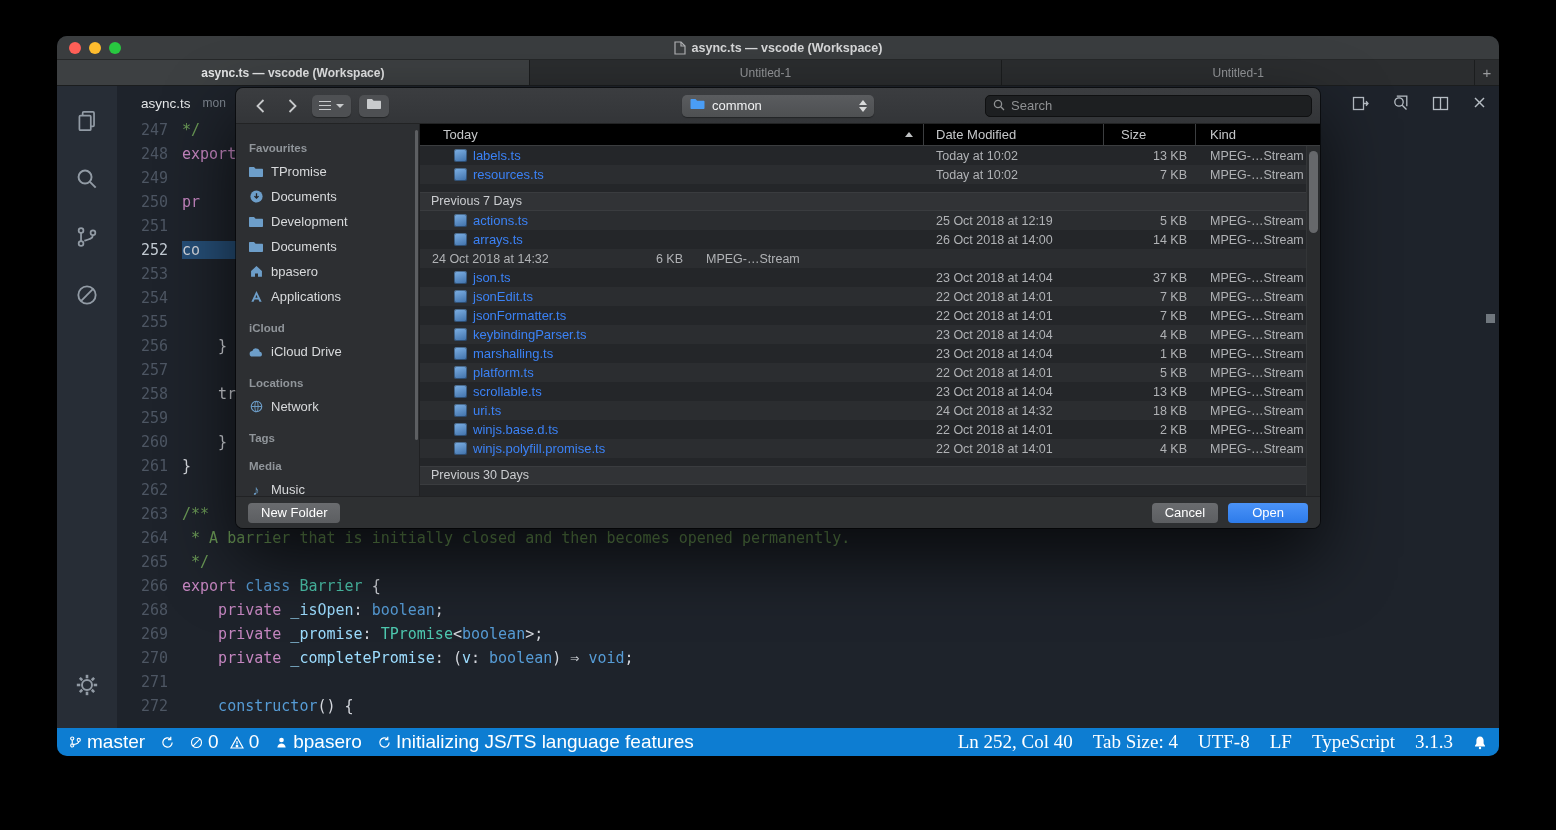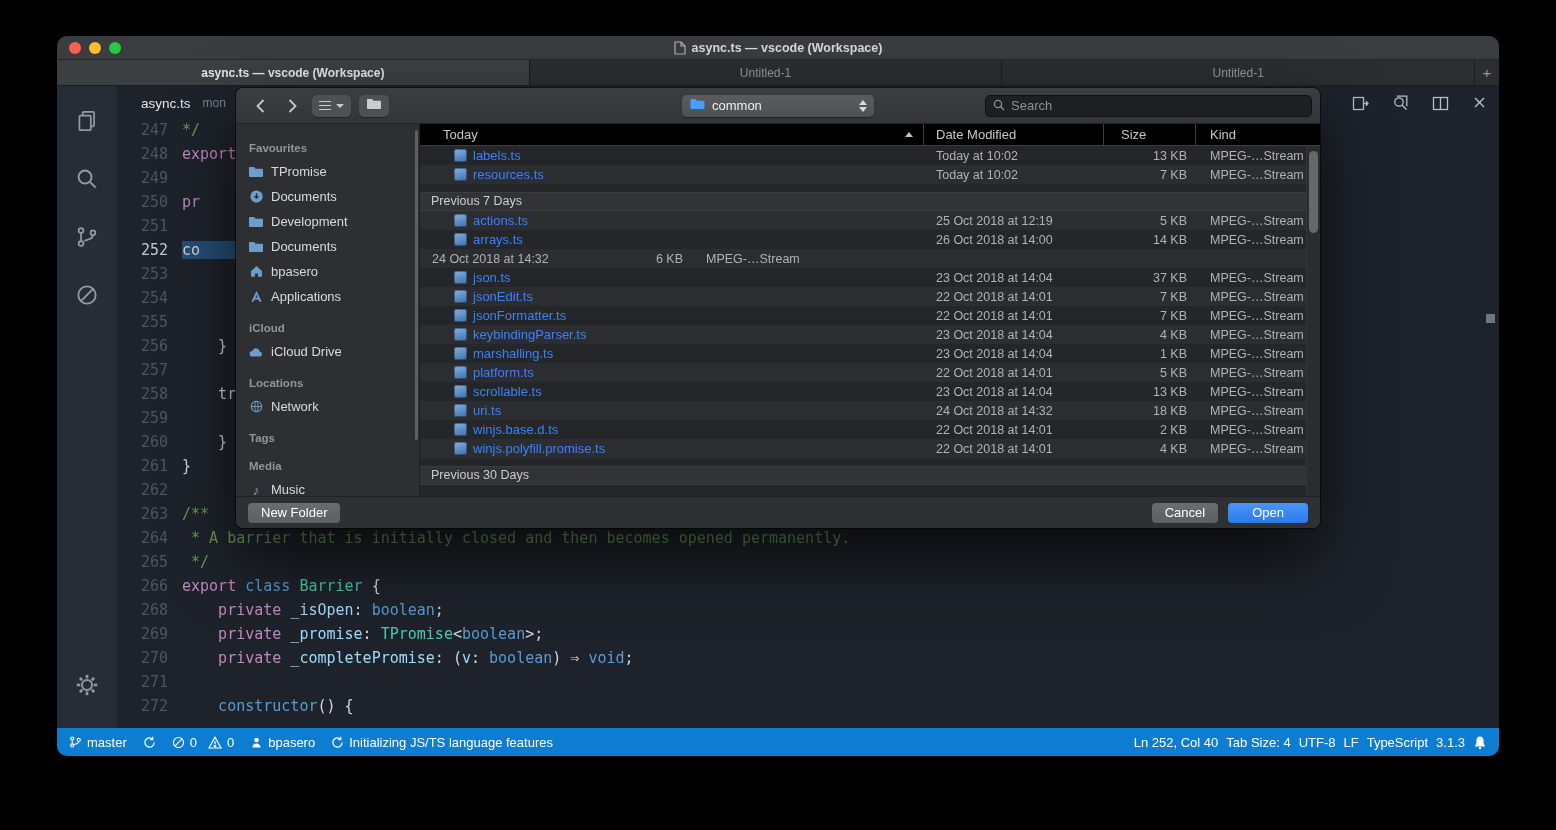--- a/index.html
+++ b/index.html
@@ -50,23 +50,23 @@
   .ln { width:51px; text-align:right; color:#4d5663; flex:none; }
   .ln.cur { color:#c2cad2; }
   .lc { margin-left:14px; }
   .tok-plain{color:#d4d7dd;} .tok-kw1{color:#c586c0;} .tok-kw2{color:#569cd6;}
   .tok-type{color:#4ec9b0;} .tok-var{color:#9cdcfe;} .tok-comment{color:#6a9955;}
   .sel { background:var(--selection,#264f78); }
   .ovr-dec { position:absolute; right:4px; top:228px; width:9px; height:9px; background:#70777e; }
 
   
   .statusbar { height:28px; background:var(--status-bar,#0d7dd2); display:flex; align-items:center;
-               color:#fff; font-size:13px; padding:0 12px; }
+               color:#fff; font-size:19px; padding:0 12px; }
   .sb-left { display:flex; align-items:center; gap:16px; }
-  .sb-right { margin-left:auto; display:flex; align-items:center; gap:8px; }
+  .sb-right { margin-left:auto; display:flex; align-items:center; gap:20px;font-family:Liberation Serif, serif; }
   .sb-item { display:flex; align-items:center; gap:5px; white-space:nowrap; }
   .sb-item svg { display:block; }
 
   
   .dialog { position:absolute; left:179px; top:52px; width:1084px; height:440px; z-index:10;
             border-radius:7px; display:flex; flex-direction:column; background:#242629;
             box-shadow:0 0 0 1px rgba(0,0,0,.55), 0 30px 70px rgba(0,0,0,.7); }
   .dlg-toolbar { height:36px; flex:none; background:linear-gradient(#3b3d40,#333538);
                  border-bottom:1px solid #222324; border-radius:7px 7px 0 0;
                  position:relative; display:flex; align-items:center; padding:0 12px; gap:8px; }

